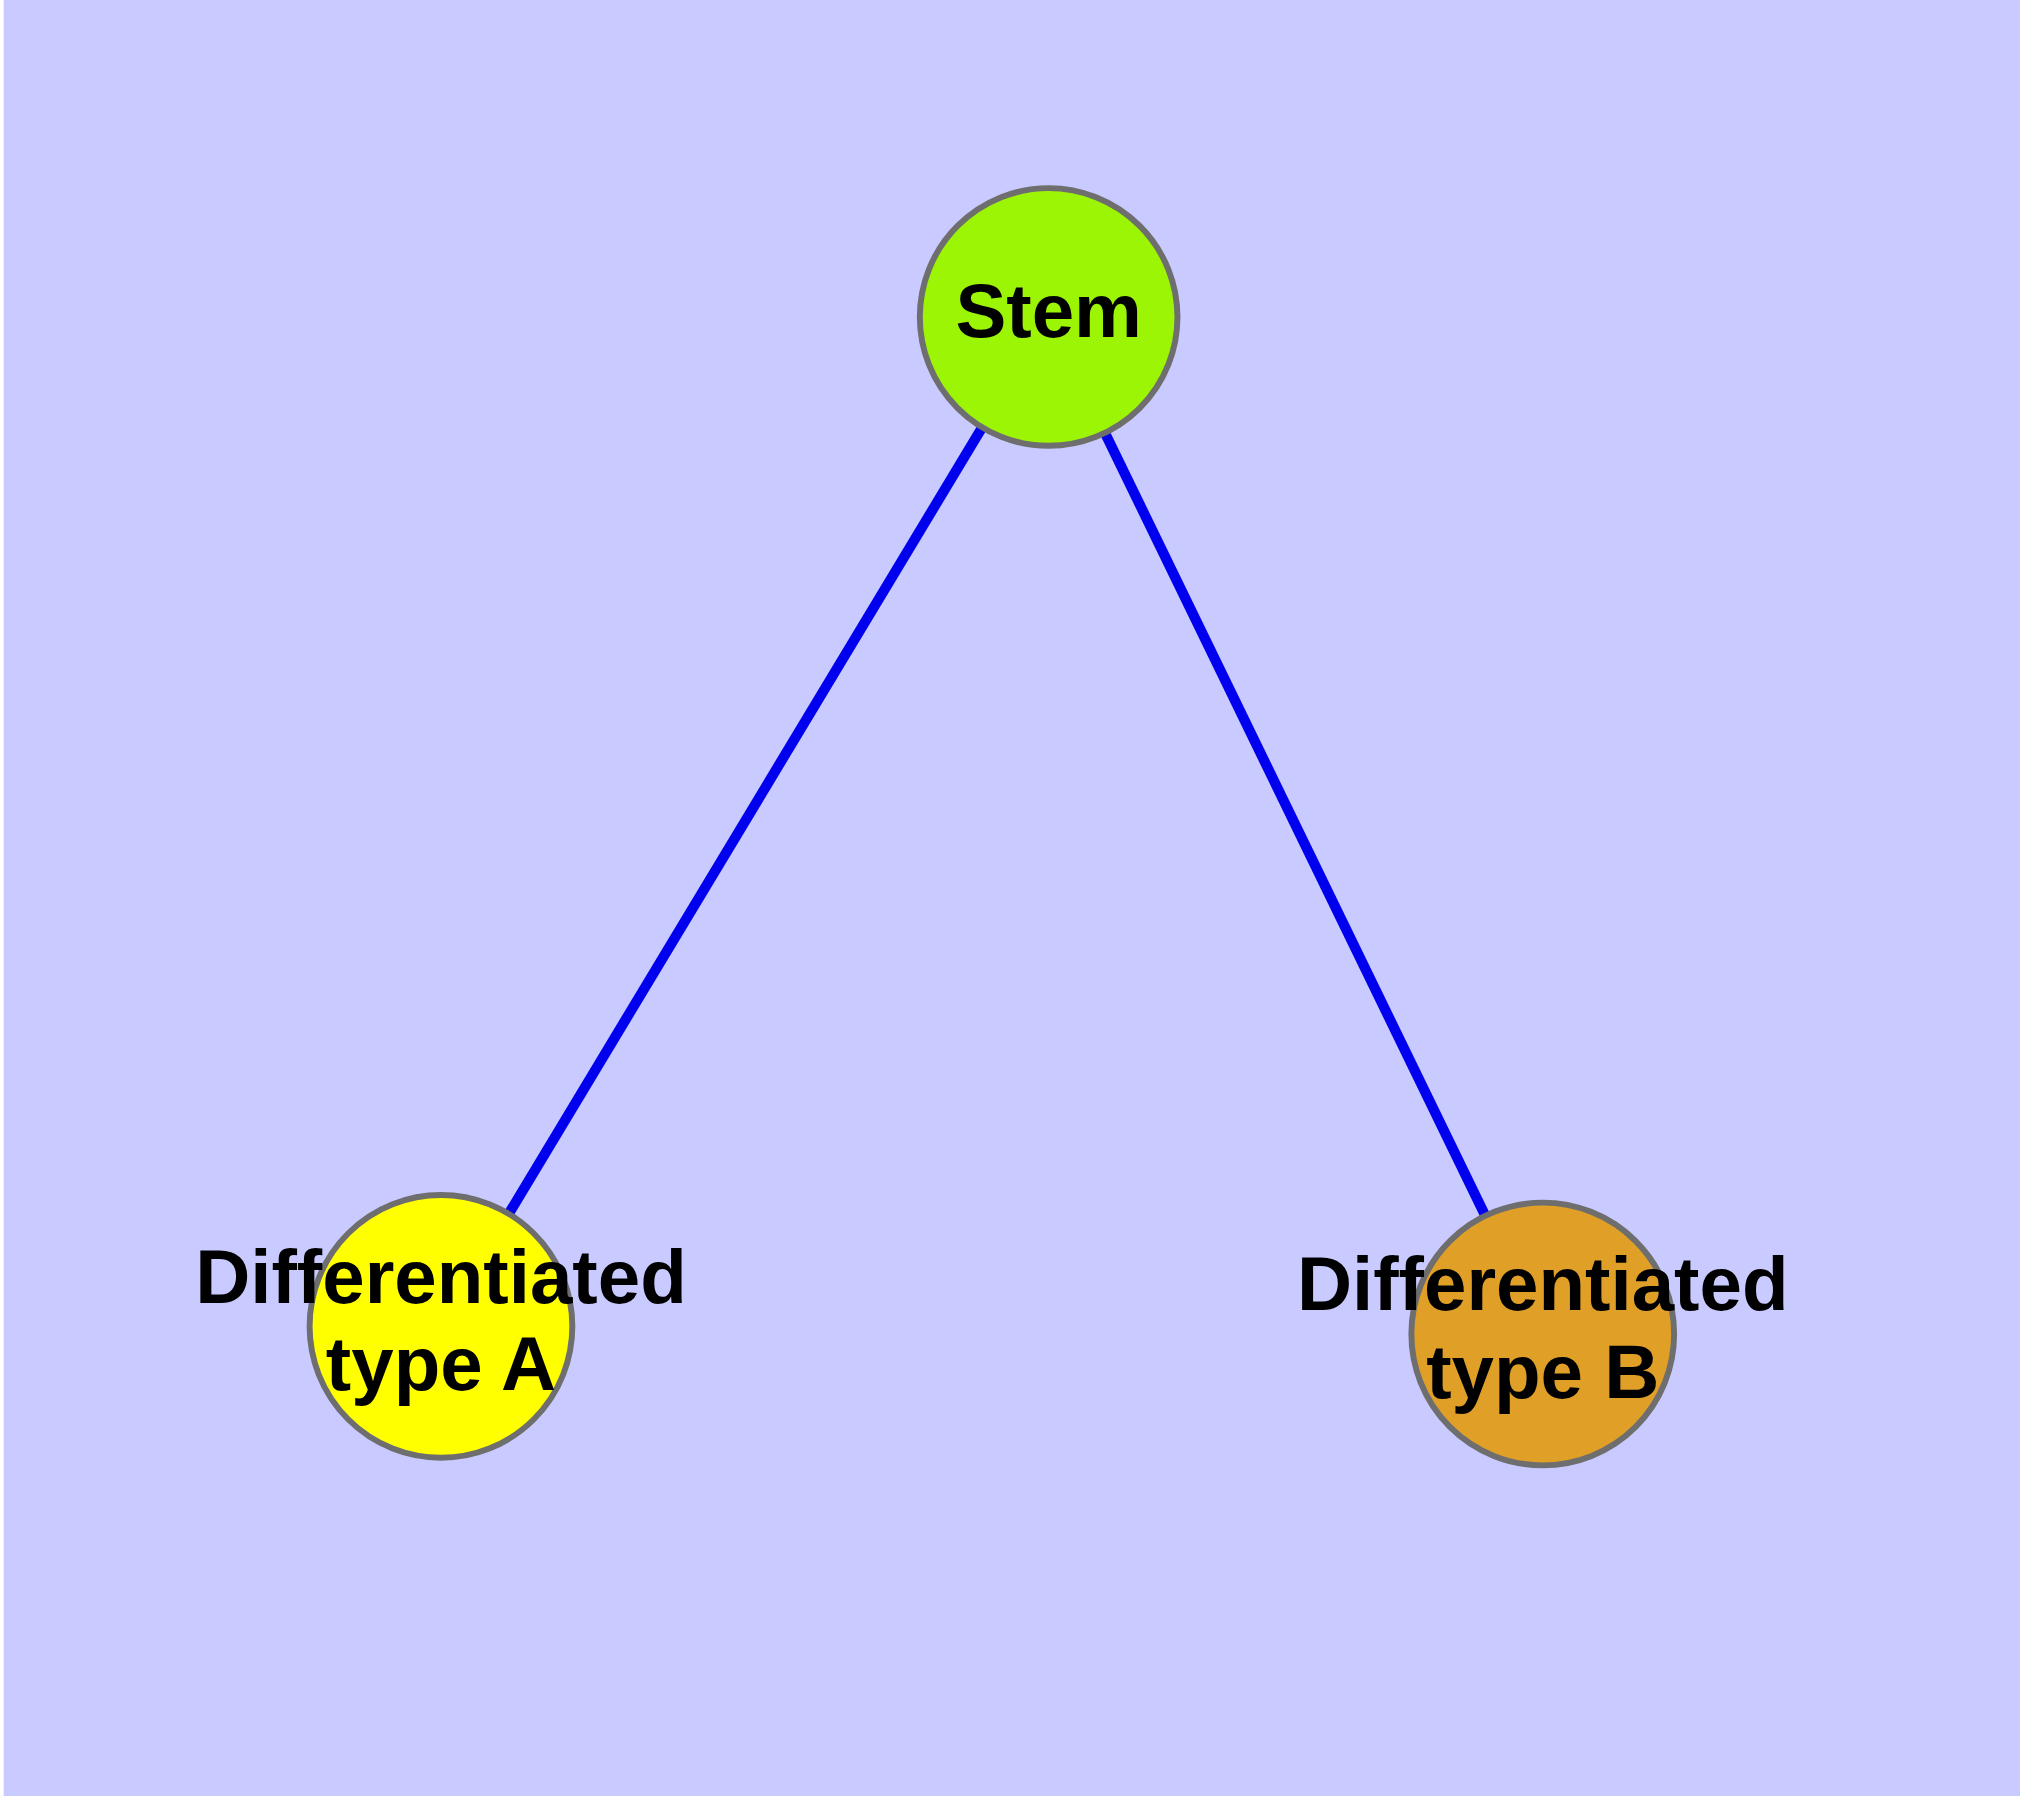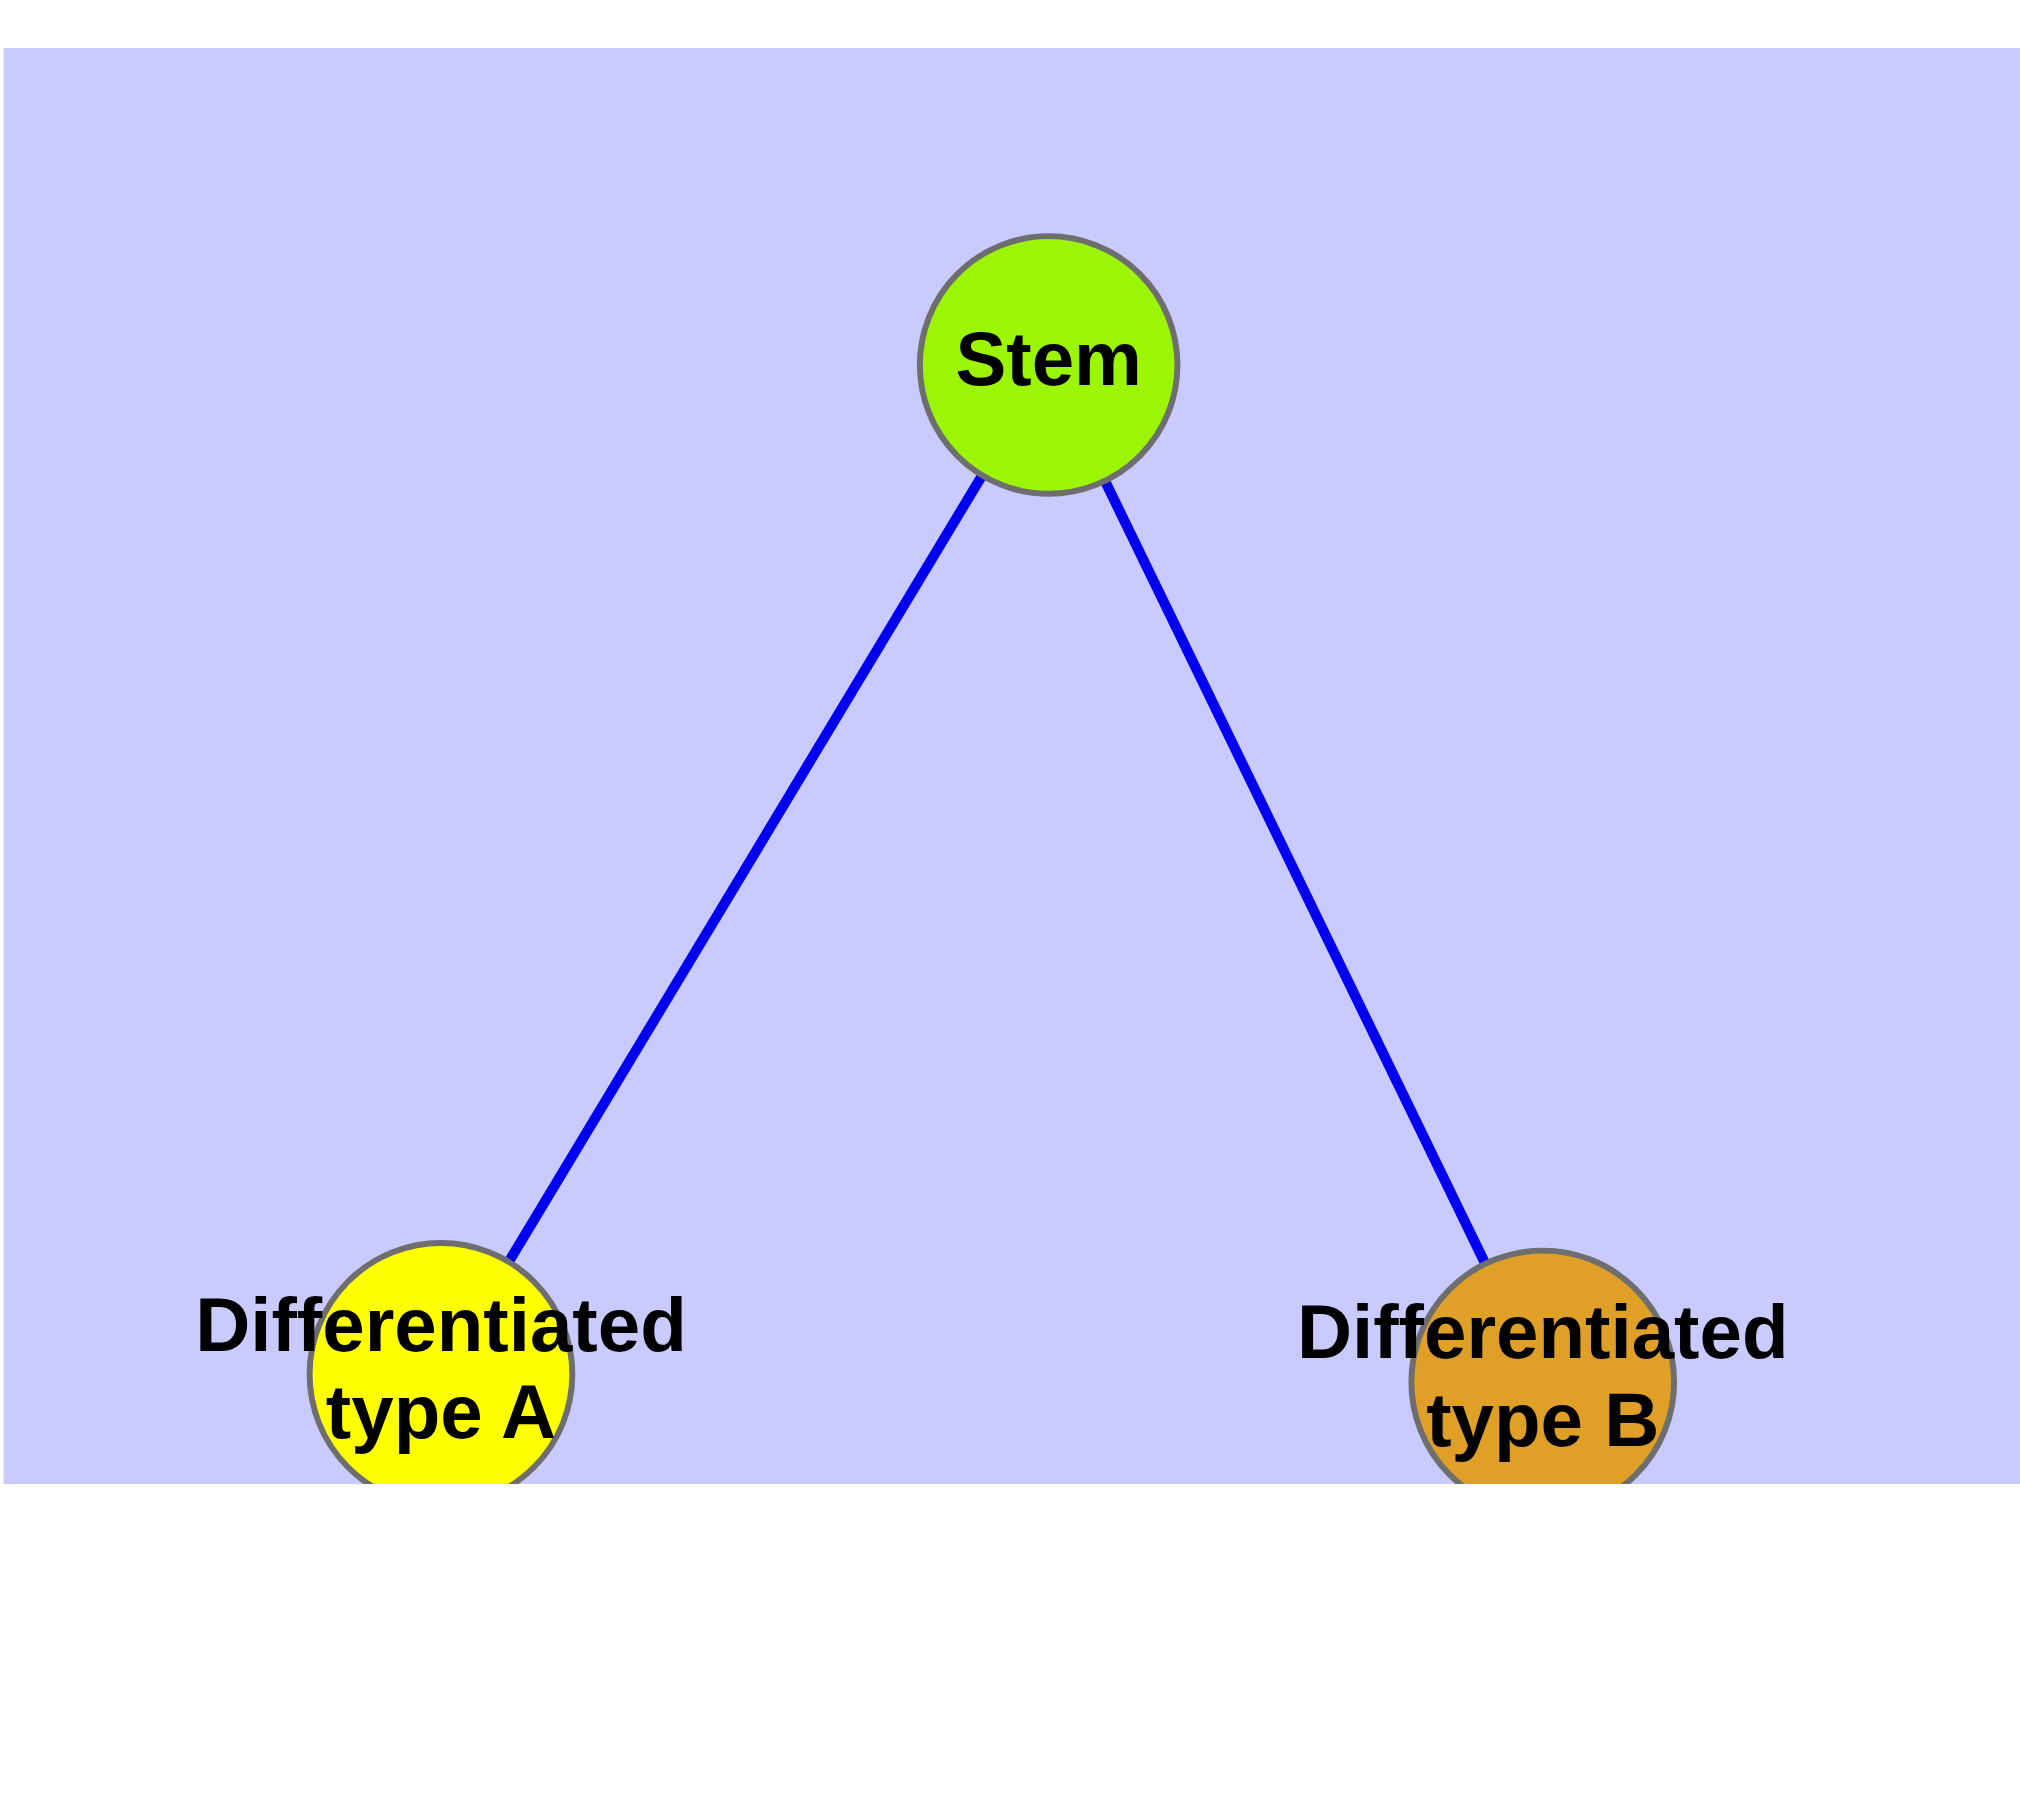--- a/index.html
+++ b/index.html
@@ -29,21 +29,21 @@
     fill: #000000;
     paint-order: normal;
     dominant-baseline: middle;
     text-anchor: middle;
     white-space: pre;
   }
 </style>
 </head>
 <body>
 
-<div id="canvas" style="width: 2021px; height: 1436px; background: rgb(255, 255, 255); margin-top: 48px;">
+<div id="canvas" style="width: 2021px; height: 1796px; background: rgb(255, 255, 255);">
   <svg id="graph-svg" viewBox="0 0 2384 2138" xmlns="http://www.w3.org/2000/svg" style="width: 2021px; height: 1812px;">
 
     <rect x="4" y="0" width="2380" height="2138" fill="#c9caff"></rect>
 
     <g>
       <line x1="1237" y1="374" x2="520" y2="1565" stroke="#0000ee" stroke-width="12" stroke-linecap="butt"></line>
       <line x1="1237" y1="374" x2="1820" y2="1574" stroke="#0000ee" stroke-width="12" stroke-linecap="butt"></line>
     </g>
 
     <g>

